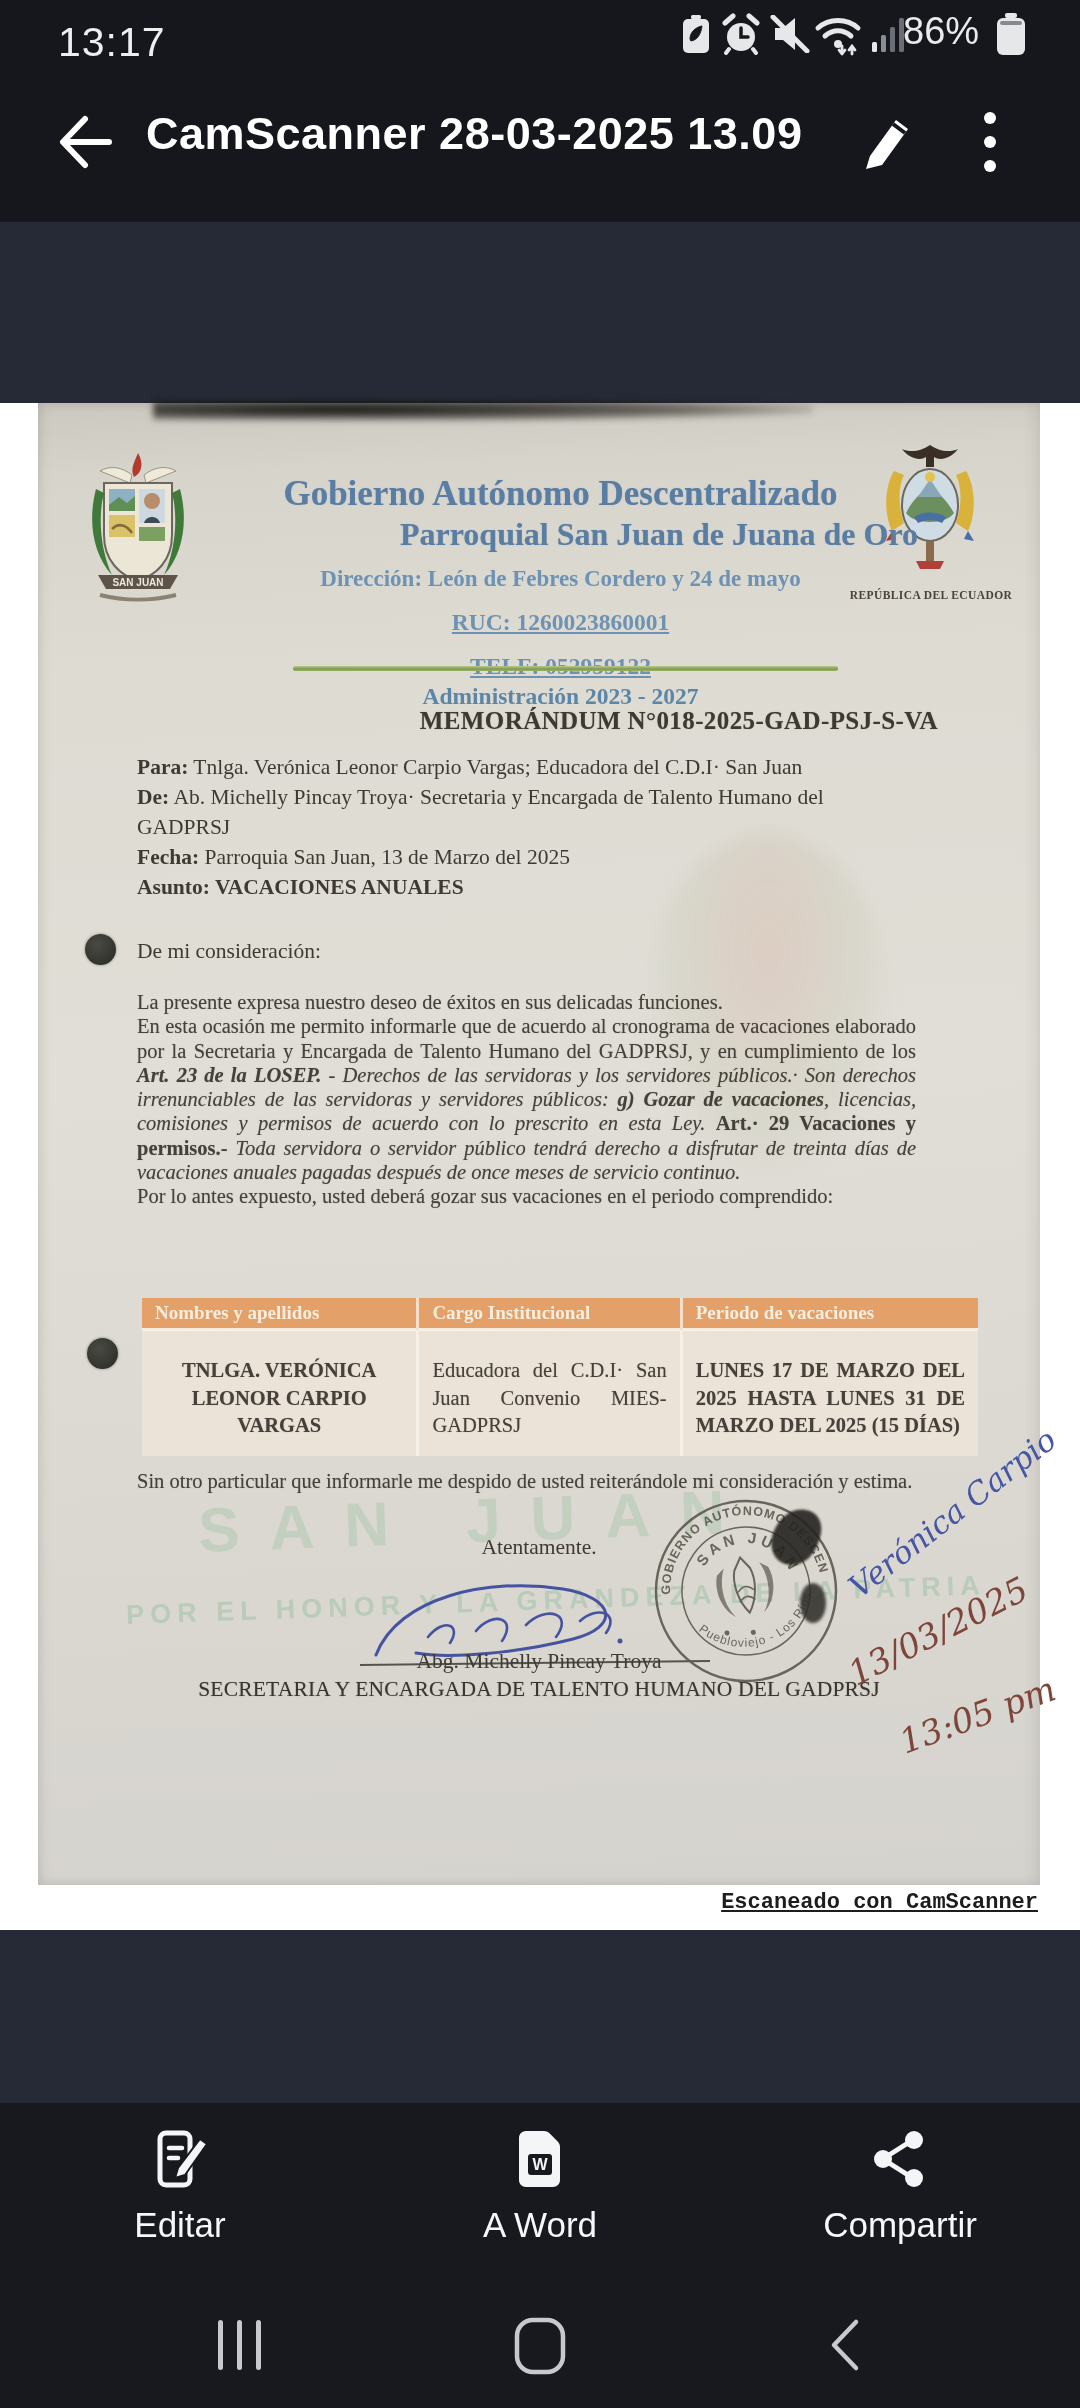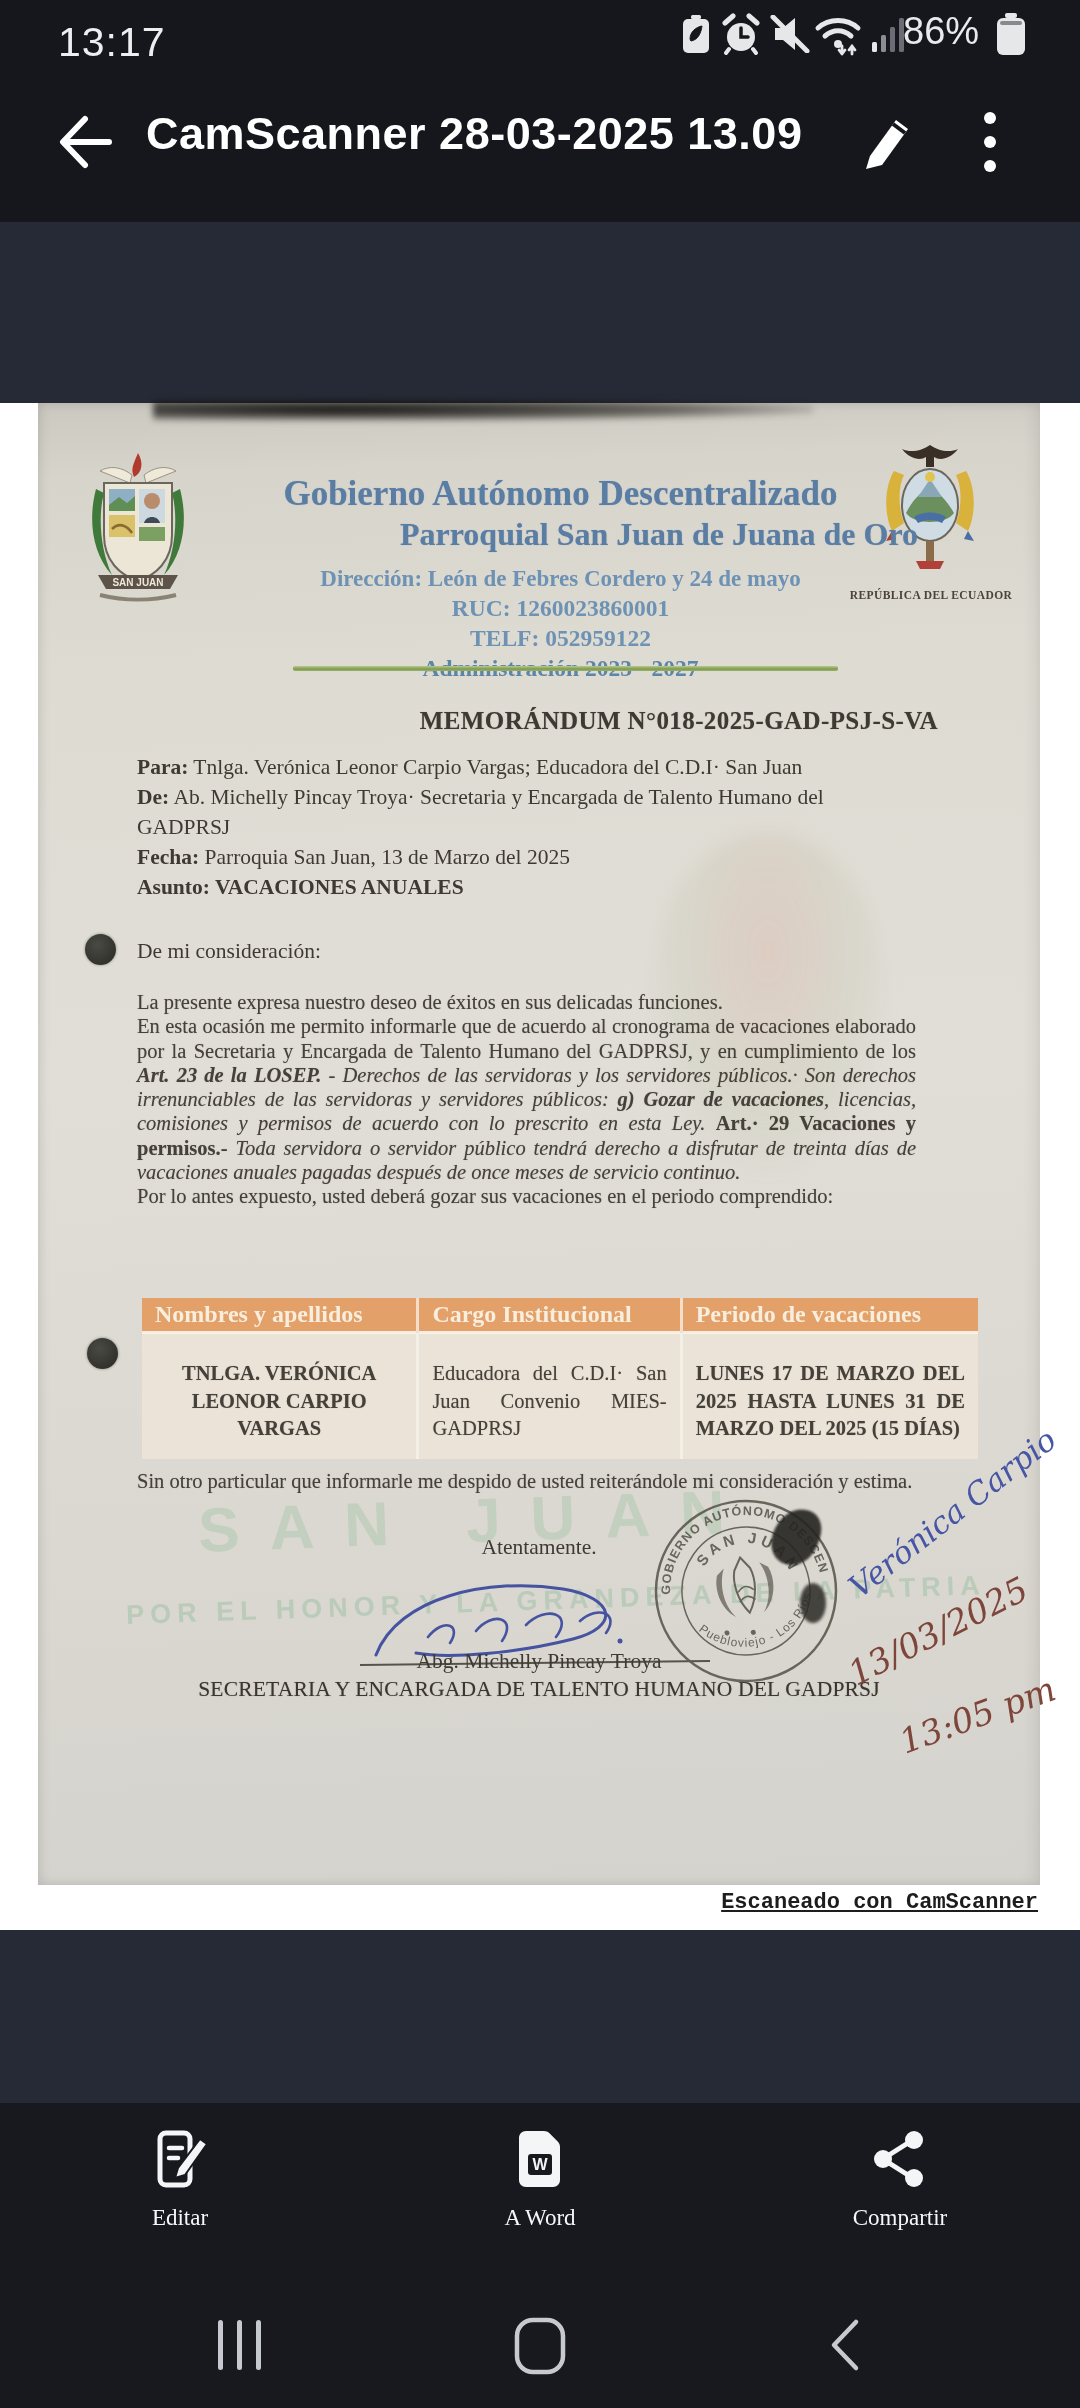--- a/index.html
+++ b/index.html
@@ -31,21 +31,21 @@
     background:radial-gradient(ellipse at 28% 45%,rgba(8,8,6,.95),rgba(25,22,18,.55) 52%,rgba(40,38,32,0) 78%);
     filter:blur(3px);}
   .scan-caption{right:42px;top:1487px;font-family:"Liberation Mono",monospace;
     font-weight:bold;font-size:22px;color:#1d1d1d;letter-spacing:0px;text-decoration:underline;}
 
   
   .lh-text{left:165px;top:70px;width:715px;text-align:center;}
   .lh-t1{font-size:35px;font-weight:bold;color:#5a7da3;line-height:41px;text-shadow:0 0 1px rgba(90,125,163,.5);}
   .lh-t2{font-size:32px;font-weight:bold;color:#5a7da3;line-height:40px;text-shadow:0 0 1px rgba(90,125,163,.5);text-align:right;}
   .lh-addr{font-size:23px;font-weight:bold;color:#6d92b4;margin-top:11px;line-height:27px;}
-  .lh-ruc,.lh-telf{font-size:23.5px;font-weight:bold;color:#6d92b4;line-height:28px;margin-top:2px;}
+  .lh-ruc,.lh-telf{font-size:23.5px;font-weight:bold;color:#6d92b4;line-height:28px;margin-top:16px;text-decoration:underline;}
   .lh-admin{font-size:23.5px;font-weight:bold;color:#5c86a8;line-height:29px;margin-top:2px;}
   .green-rule{left:255px;top:263px;width:545px;height:5px;border-radius:2px;
     background:linear-gradient(180deg,#b9c98c 0%,#7f9b51 60%,#9ab06a 100%);}
   .emblem-caption{left:800px;top:186px;width:186px;text-align:center;
     font-size:11.5px;font-weight:bold;color:#4a4339;letter-spacing:.4px;}
 
   
   .memo-title{left:100px;top:304px;width:800px;text-align:right;
     font-size:25px;font-weight:bold;color:#3e3a33;letter-spacing:.4px;text-shadow:0 0 1px rgba(62,58,51,.4);}
   .meta{left:99px;top:349px;width:782px;font-size:21.5px;line-height:30px;color:#3e3a33;}
@@ -55,21 +55,21 @@
   
   .body-text{left:99px;top:587px;width:779px;font-size:20.5px;line-height:24.3px;
     text-align:justify;color:#45413a;text-shadow:0 0 1px rgba(69,65,58,.35);}
   .body-text p{margin:0;}
   .it{font-style:italic;}
   .bit{font-style:italic;font-weight:bold;}
   .bup{font-weight:bold;}
 
   
   .doc-table{left:104px;top:895px;width:836px;border-collapse:collapse;table-layout:fixed;}
-  .doc-table th{background:#e3a069;color:#f7eedd;font-size:24px;font-weight:600;
+  .doc-table th{background:#e3a069;color:#f7eedd;font-size:19px;font-weight:600;
     text-align:left;padding:3px 0 3px 13px;height:24px;border-left:3px solid rgba(248,244,236,.75);}
   .doc-table th:first-child{border-left:none;}
   .doc-table td{background:#ebe3d7;font-size:20.5px;line-height:27.5px;vertical-align:top;
     padding:26px 13px 16px 13px;border-left:3px solid rgba(248,244,236,.75);border-top:3px solid rgba(248,244,236,.9);
     color:#45413a;text-shadow:0 0 1px rgba(69,65,58,.35);}
   .doc-table td:first-child{border-left:none;}
   .td-name{text-align:center;font-weight:600;}
   .td-cargo{text-align:justify;}
   .td-periodo{text-align:justify;font-weight:600;}
   .col1{width:33%;} .col2{width:31.5%;} .col3{width:35.5%;}
@@ -103,21 +103,21 @@
     background:radial-gradient(ellipse at 50% 35%,rgba(205,120,95,.16),rgba(150,170,120,.10) 55%,transparent 75%);
     filter:blur(8px);}
   .hole{width:31px;height:31px;border-radius:50%;
     background:radial-gradient(circle at 40% 35%,#4a4a44,#33332e 70%);box-shadow:0 0 3px rgba(0,0,0,.4);}
   .hole1{left:47px;top:531px;} .hole2{left:49px;top:935px;}
 
   
   .toolbar{left:0;top:2103px;width:1080px;height:187px;background:#17191f;}
   .tool-btn{position:absolute;top:24px;width:220px;text-align:center;cursor:pointer;}
   .tool-btn .ticon{display:block;margin:0 auto;}
-  .tool-label{display:block;margin-top:14px;font-size:23px;color:#f6f7f8;font-weight:500;font-family:Liberation Serif, serif;}
+  .tool-label{display:block;margin-top:14px;font-size:35px;color:#f6f7f8;font-weight:500;}
   .tb-edit{left:70px;} .tb-word{left:430px;} .tb-share{left:790px;}
 
   
   .navbar{left:0;top:2290px;width:1080px;height:118px;background:#17191f;}
   .nav-btn{position:absolute;top:26px;}
 </style>
 </head>
 <body>
 
 <div class="screen">

